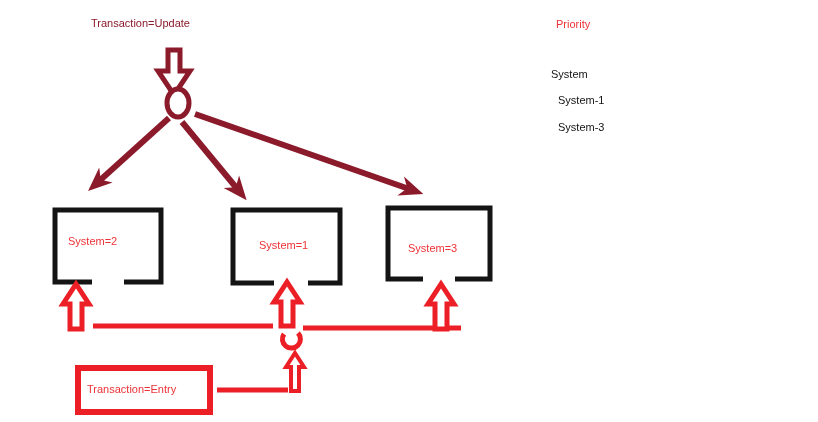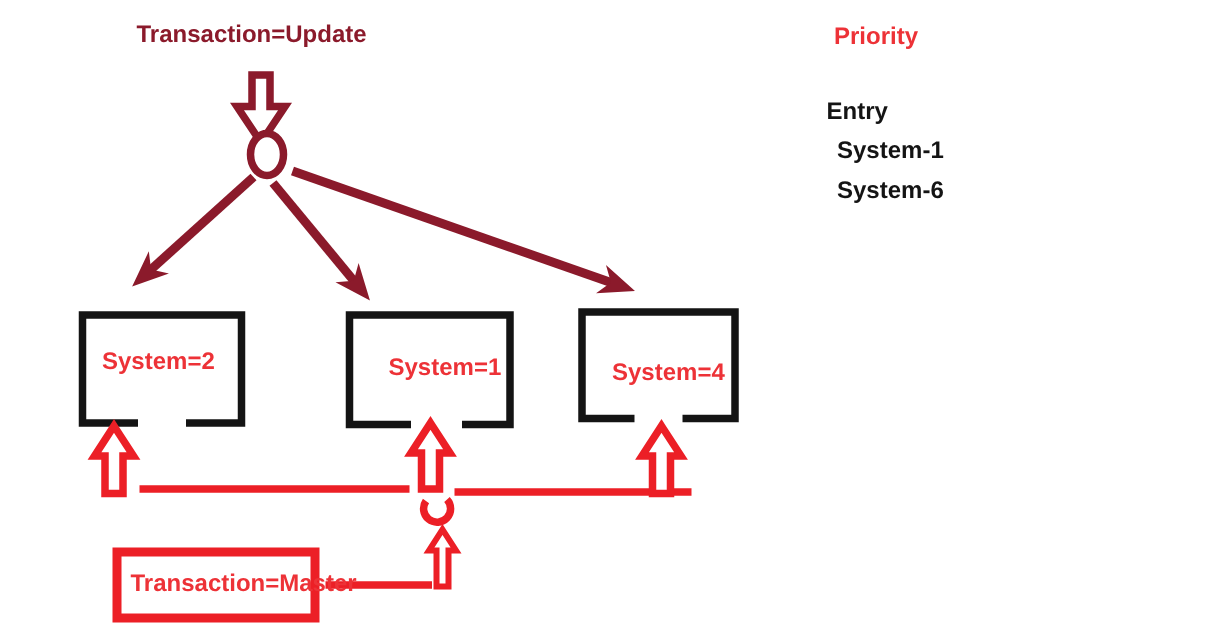--- a/index.html
+++ b/index.html
@@ -14,25 +14,24 @@
     height: 422px;
     background: #ffffff;
     overflow: hidden;
   }
   svg.diagram {
     position: absolute;
     inset: 0;
   }
   .label {
     position: absolute;
-    font-size: 16px;
+    font-size: 11px;
     line-height: 17px;
     white-space: nowrap;
     color: var(--ink);
-    font-weight: bold;
   }
   .maroon-text { color: var(--dark-red); }
   .red-text    { color: var(--text-red); }
   .black-text  { color: var(--ink); }
 
   
   .maroon-stroke { stroke: var(--dark-red); fill: #ffffff; }
   .maroon-line   { stroke: var(--dark-red); fill: none; }
   .maroon-fill   { fill: var(--dark-red); }
   .black-box     { stroke: var(--ink); fill: #ffffff; }
@@ -81,22 +80,22 @@
     <polygon points="287,282 300,302 293,302 293,326 281,326 281,302 274,302" class="red-hollow" stroke-width="5"></polygon>
     <polygon points="441,284 454,304 447,304 447,329 435,329 435,304 428,304" class="red-hollow" stroke-width="5"></polygon>
 
     <polygon points="295,353 304,367 299,367 299,391 291,391 291,367 286,367" class="red-hollow" stroke-width="4"></polygon>
   </svg>
 
   <div class="label maroon-text" style="left:91px; top:15px;">Transaction=Update</div>
 
   <div class="label red-text" style="left:68px; top:233px;">System=2</div>
   <div class="label red-text" style="left:259px; top:237px;">System=1</div>
-  <div class="label red-text" style="left:408px; top:240px;">System=4</div>
+  <div class="label red-text" style="left:408px; top:240px;">System=3</div>
 
-  <div class="label red-text" style="left:87px; top:381px;">Transaction=Master</div>
+  <div class="label red-text" style="left:87px; top:381px;">Transaction=Entry</div>
 
   <div class="label red-text" style="left:556px; top:16px;text-align:center;">Priority</div>
-  <div class="label black-text" style="left:551px; top:66px;">Entry</div>
+  <div class="label black-text" style="left:551px; top:66px;">System</div>
   <div class="label black-text" style="left:558px; top:92px;">System-1</div>
-  <div class="label black-text" style="left:558px; top:119px;">System-6</div>
+  <div class="label black-text" style="left:558px; top:119px;">System-3</div>
 
 </div>
 
 </body></html>

